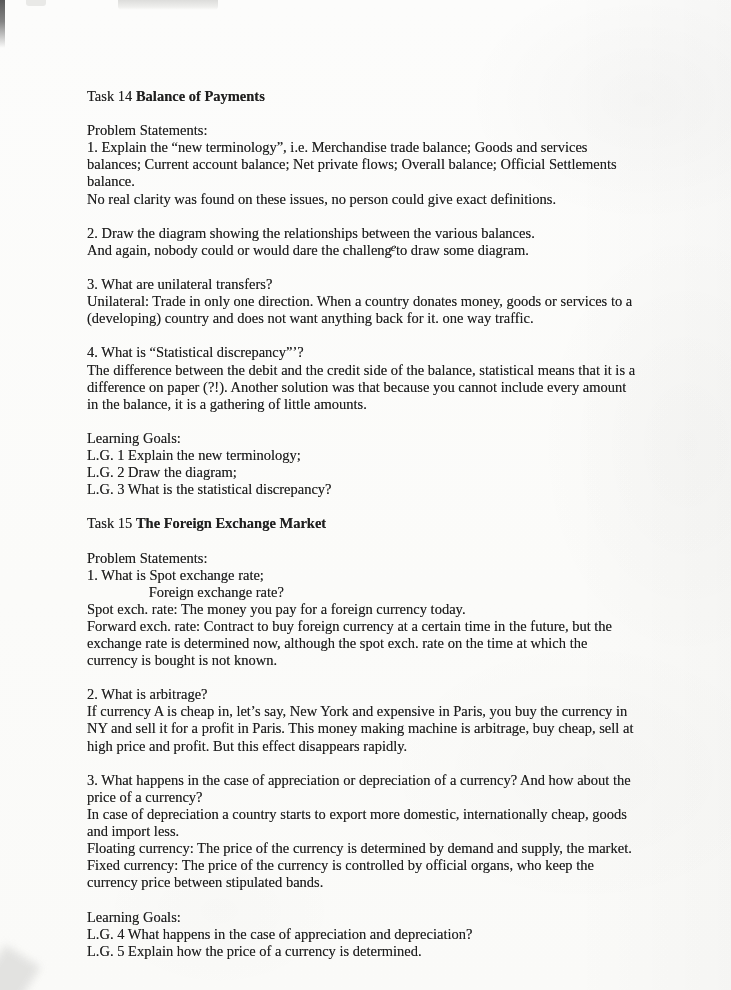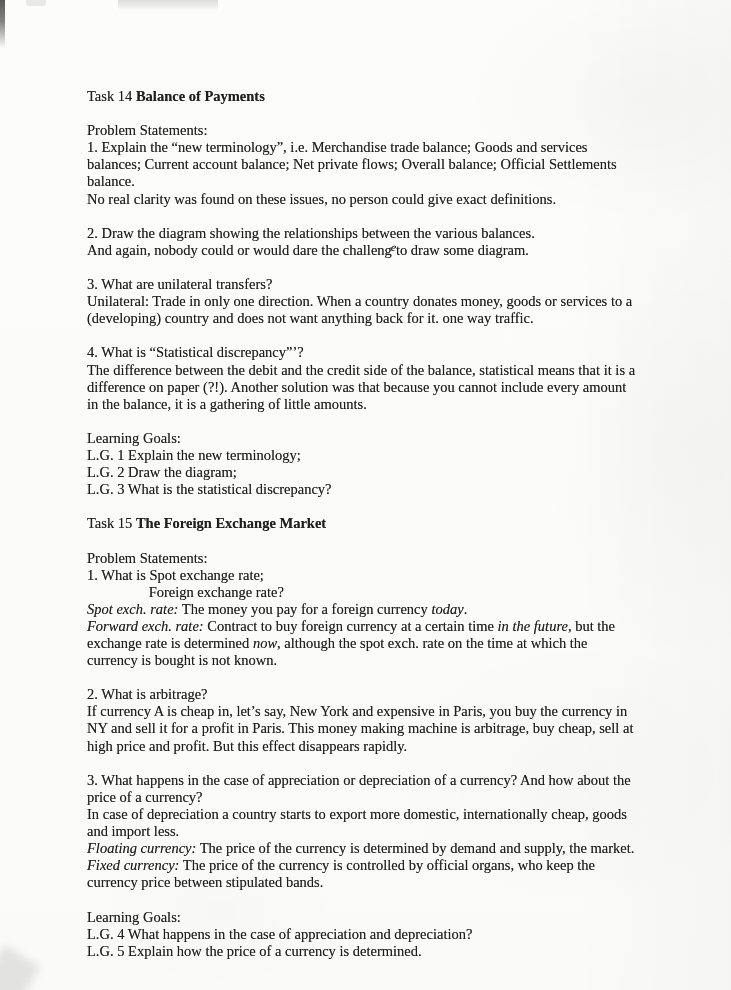--- a/index.html
+++ b/index.html
@@ -42,21 +42,21 @@
     position:absolute;left:-12px;bottom:-14px;width:42px;height:52px;
     background:#e0e0de;transform:rotate(32deg);
     filter:blur(4px);opacity:.9;
   }
   .doc{
     position:absolute;left:87px;top:88px;right:12px;
     white-space:pre;
   }
   .line{height:17.1px;}
   .b{font-weight:bold;}
-  .i{font-style:italic;}
+  .i{}
   .u{text-decoration-thickness:1.2px;text-underline-offset:2.5px;text-decoration-color:#2a2a2a;}
   .pen{
     display:inline-block;font-style:italic;font-size:11.5px;
     position:relative;top:-4px;transform:rotate(10deg);
     margin:0 0 0 -1px;color:#151515;
   }
   .doc span{text-shadow:0 0 .4px rgba(20,20,20,.55);}
 </style>
 </head>
 <body>

